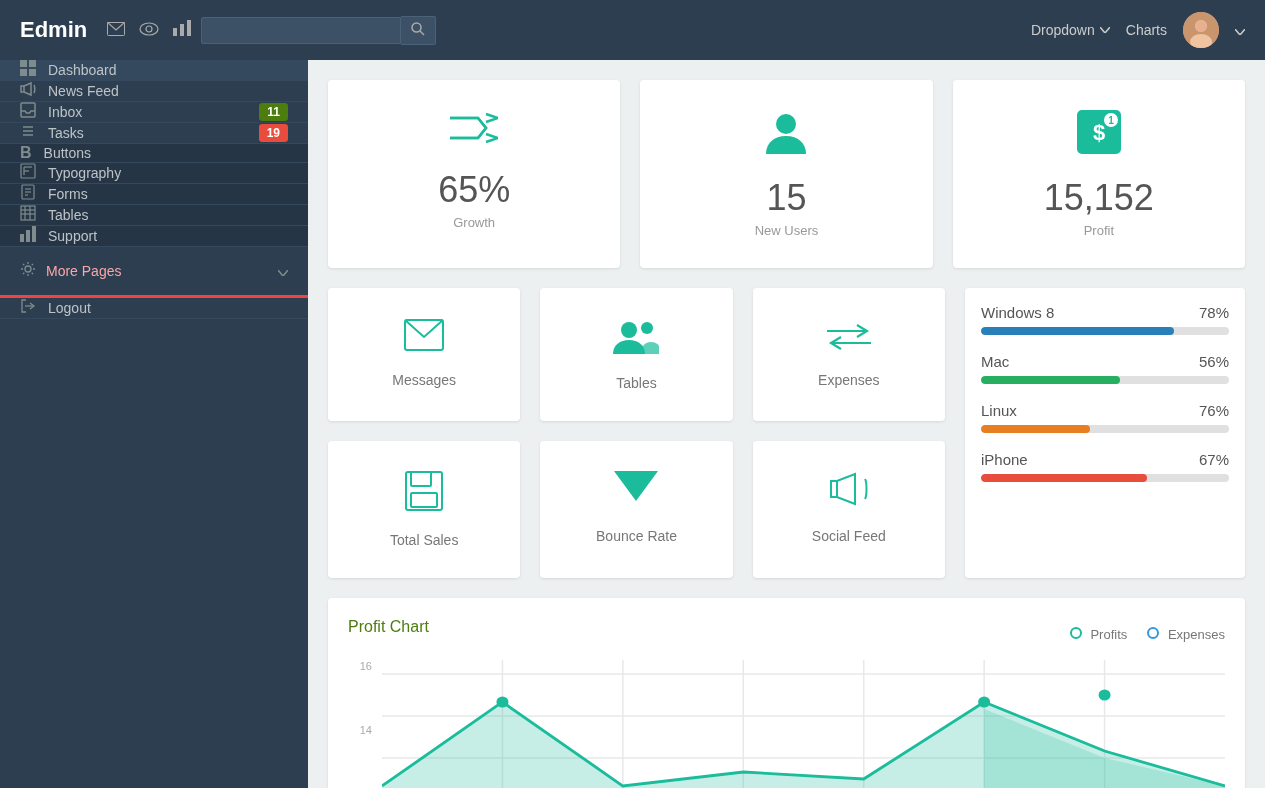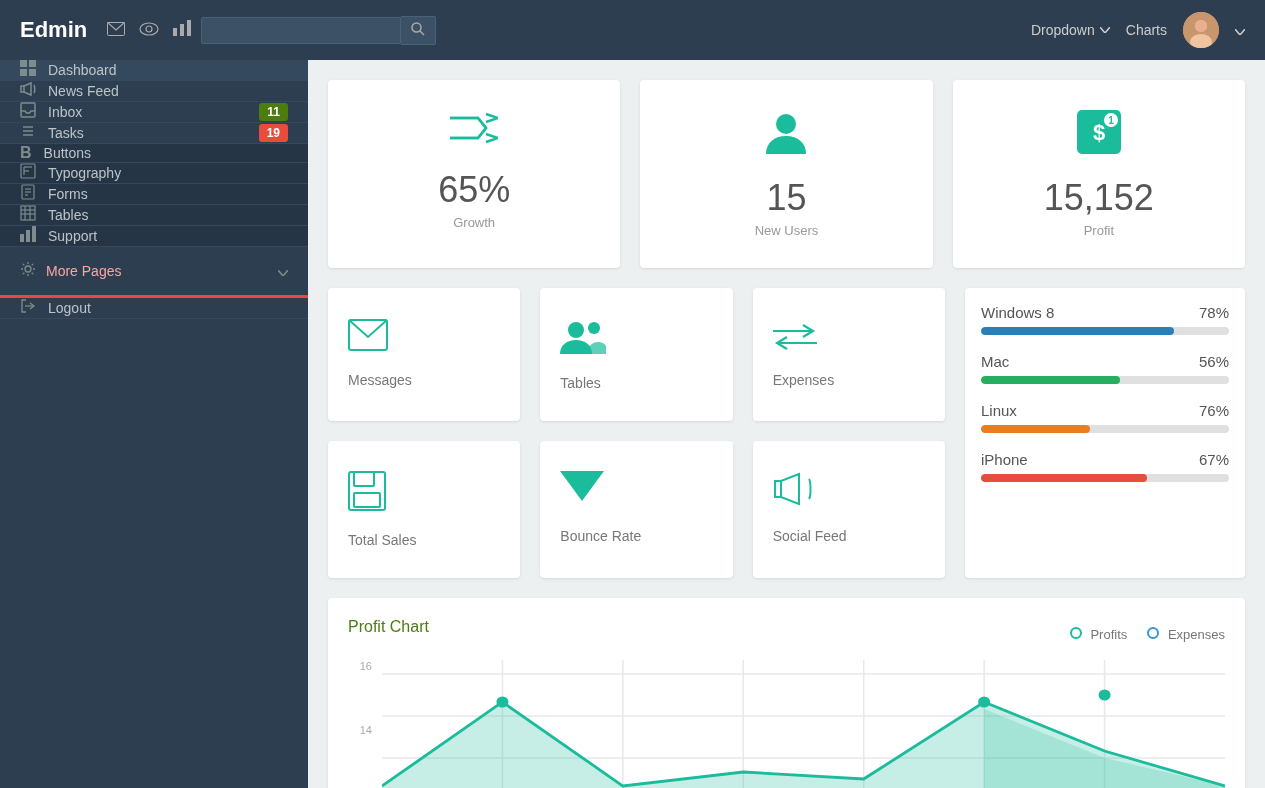--- a/index.html
+++ b/index.html
@@ -153,20 +153,21 @@
     }
     .stat-label {
       font-size: 13px;
       color: #999;
       margin-top: 4px;
     }
     .icon-card {
       background: #fff;
       border-radius: 4px;
       padding: 30px 20px;
+      text-align: center;
       box-shadow: 0 1px 3px rgba(0,0,0,0.1);
     }
     .icon-card-icon {
       font-size: 36px;
       color: #1abc9c;
       margin-bottom: 12px;
       display: block;
     }
     .icon-card-label {
       font-size: 14px;

